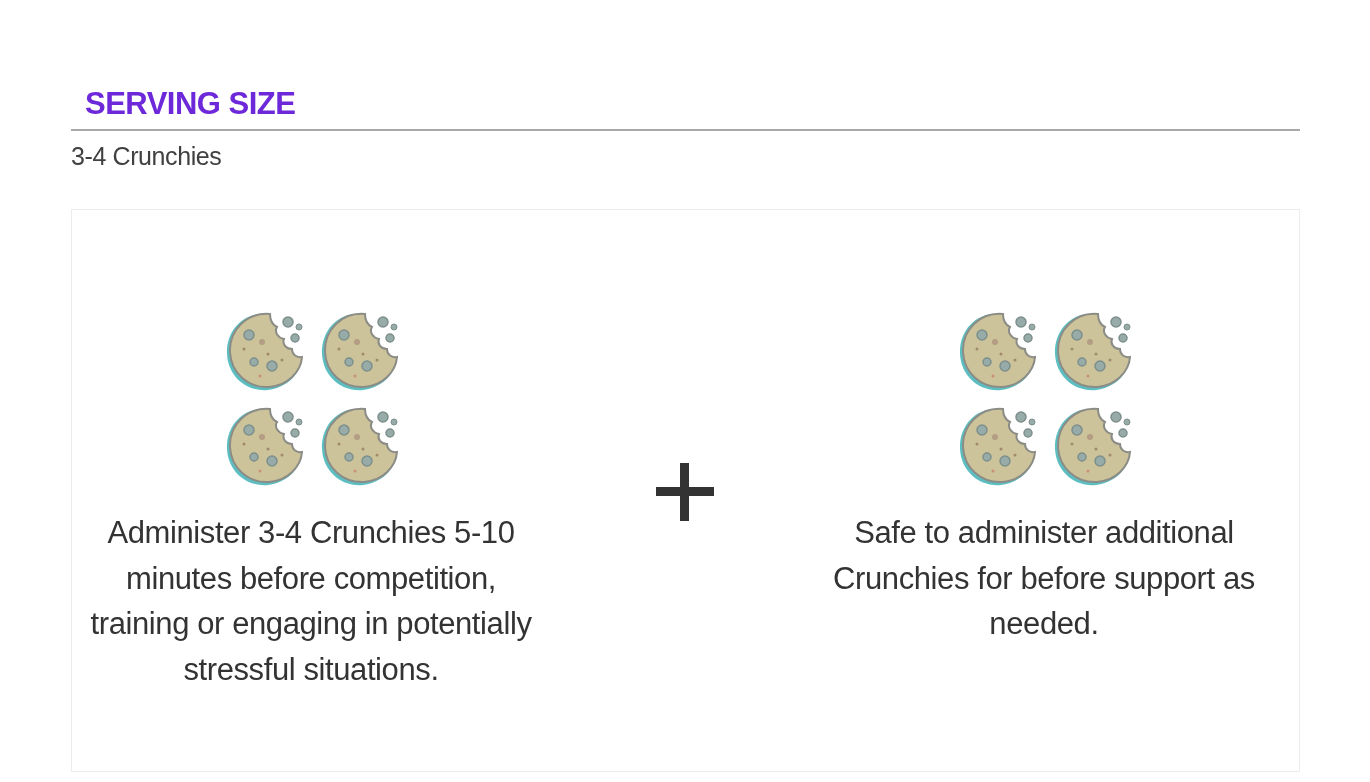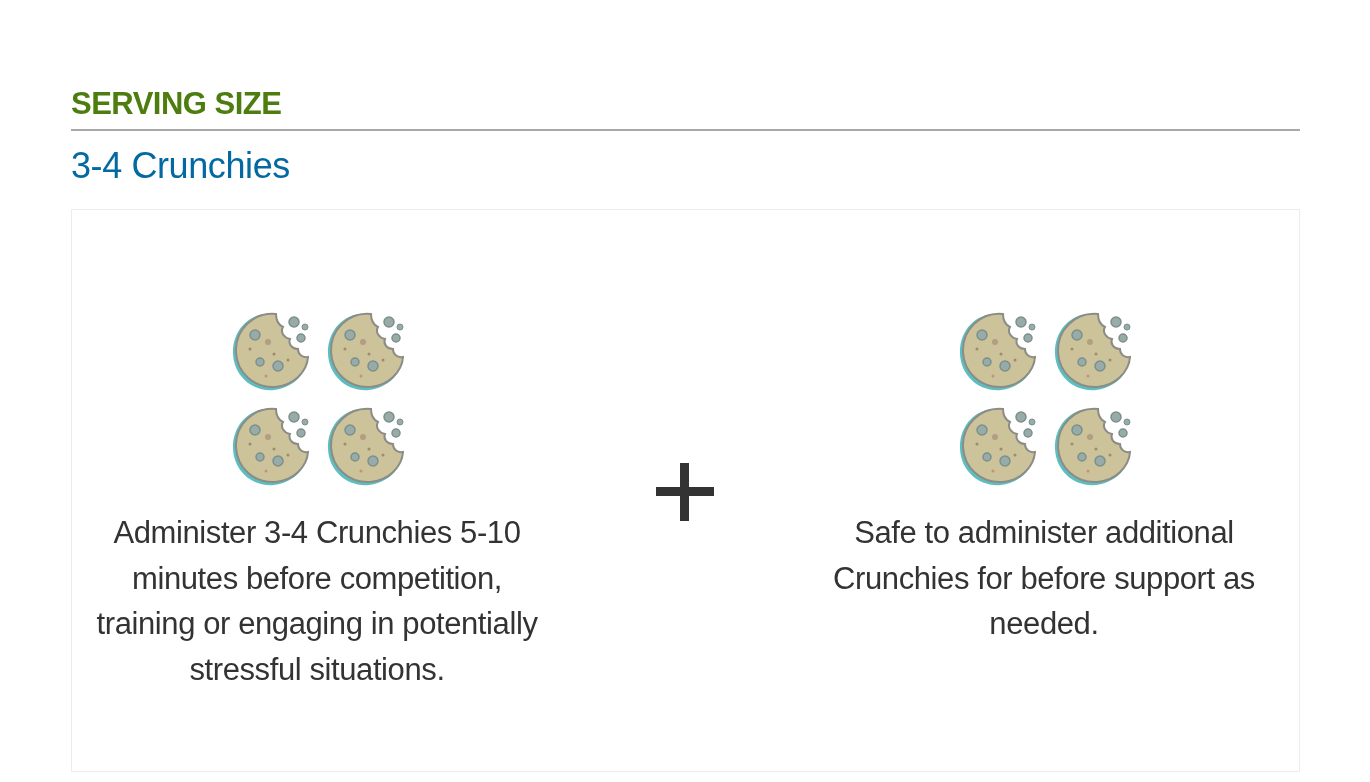--- a/index.html
+++ b/index.html
@@ -3,39 +3,39 @@
   <meta charset="utf-8">
   <style>
     * { box-sizing: border-box; margin: 0; padding: 0; }
     html, body {
       width: 1370px; height: 782px; background: #ffffff; overflow: hidden;
       font-family: "Liberation Sans", "DejaVu Sans", sans-serif;
       color: #333333;
     }
     .wrap { position: absolute; left: 71px; top: 0; width: 1229px; }
     .heading {
-      position: absolute; top: 84px; left: 0;
-      font-size: 31px; font-weight: bold; letter-spacing: -0.5px; color: #4d7c0f;
+      position: absolute; top: 84px; left: 14px;
+      font-size: 31px; font-weight: bold; letter-spacing: -0.5px; color: #6d28d9;
       line-height: 40px;
     }
     .rule {
       position: absolute; top: 129px; left: 0; width: 1229px; height: 2px; background: #a8a8a8;
     }
     .subtitle {
-      position: absolute; top: 146px; left: 0; font-size: 36px; line-height: 40px; color: #0369a1;
+      position: absolute; top: 136px; left: 0; font-size: 25px; line-height: 40px; color: #404040;
       letter-spacing: -0.4px;
     }
     .box {
       position: absolute; top: 209px; left: 0; width: 1229px; height: 563px;
       border: 1px solid #ececec; background: #fff;
     }
     .col {
       position: absolute; top: 92px; width: 470px; text-align: center;
     }
-    .col.left { left: 10px; }
+    .col.left { left: 4px; }
     .col.right { left: 737px; }
     .cookies {
       display: grid; grid-template-columns: 95px 95px; grid-template-rows: 95px 95px;
       width: 190px; height: 190px; margin: 0 auto; column-gap: 0; row-gap: 0;
     }
     .cookie { width: 95px; height: 95px; }
     .desc {
       margin-top: 18px; font-size: 31px; line-height: 45.5px; color: #333;
       letter-spacing: -0.4px;
     }

